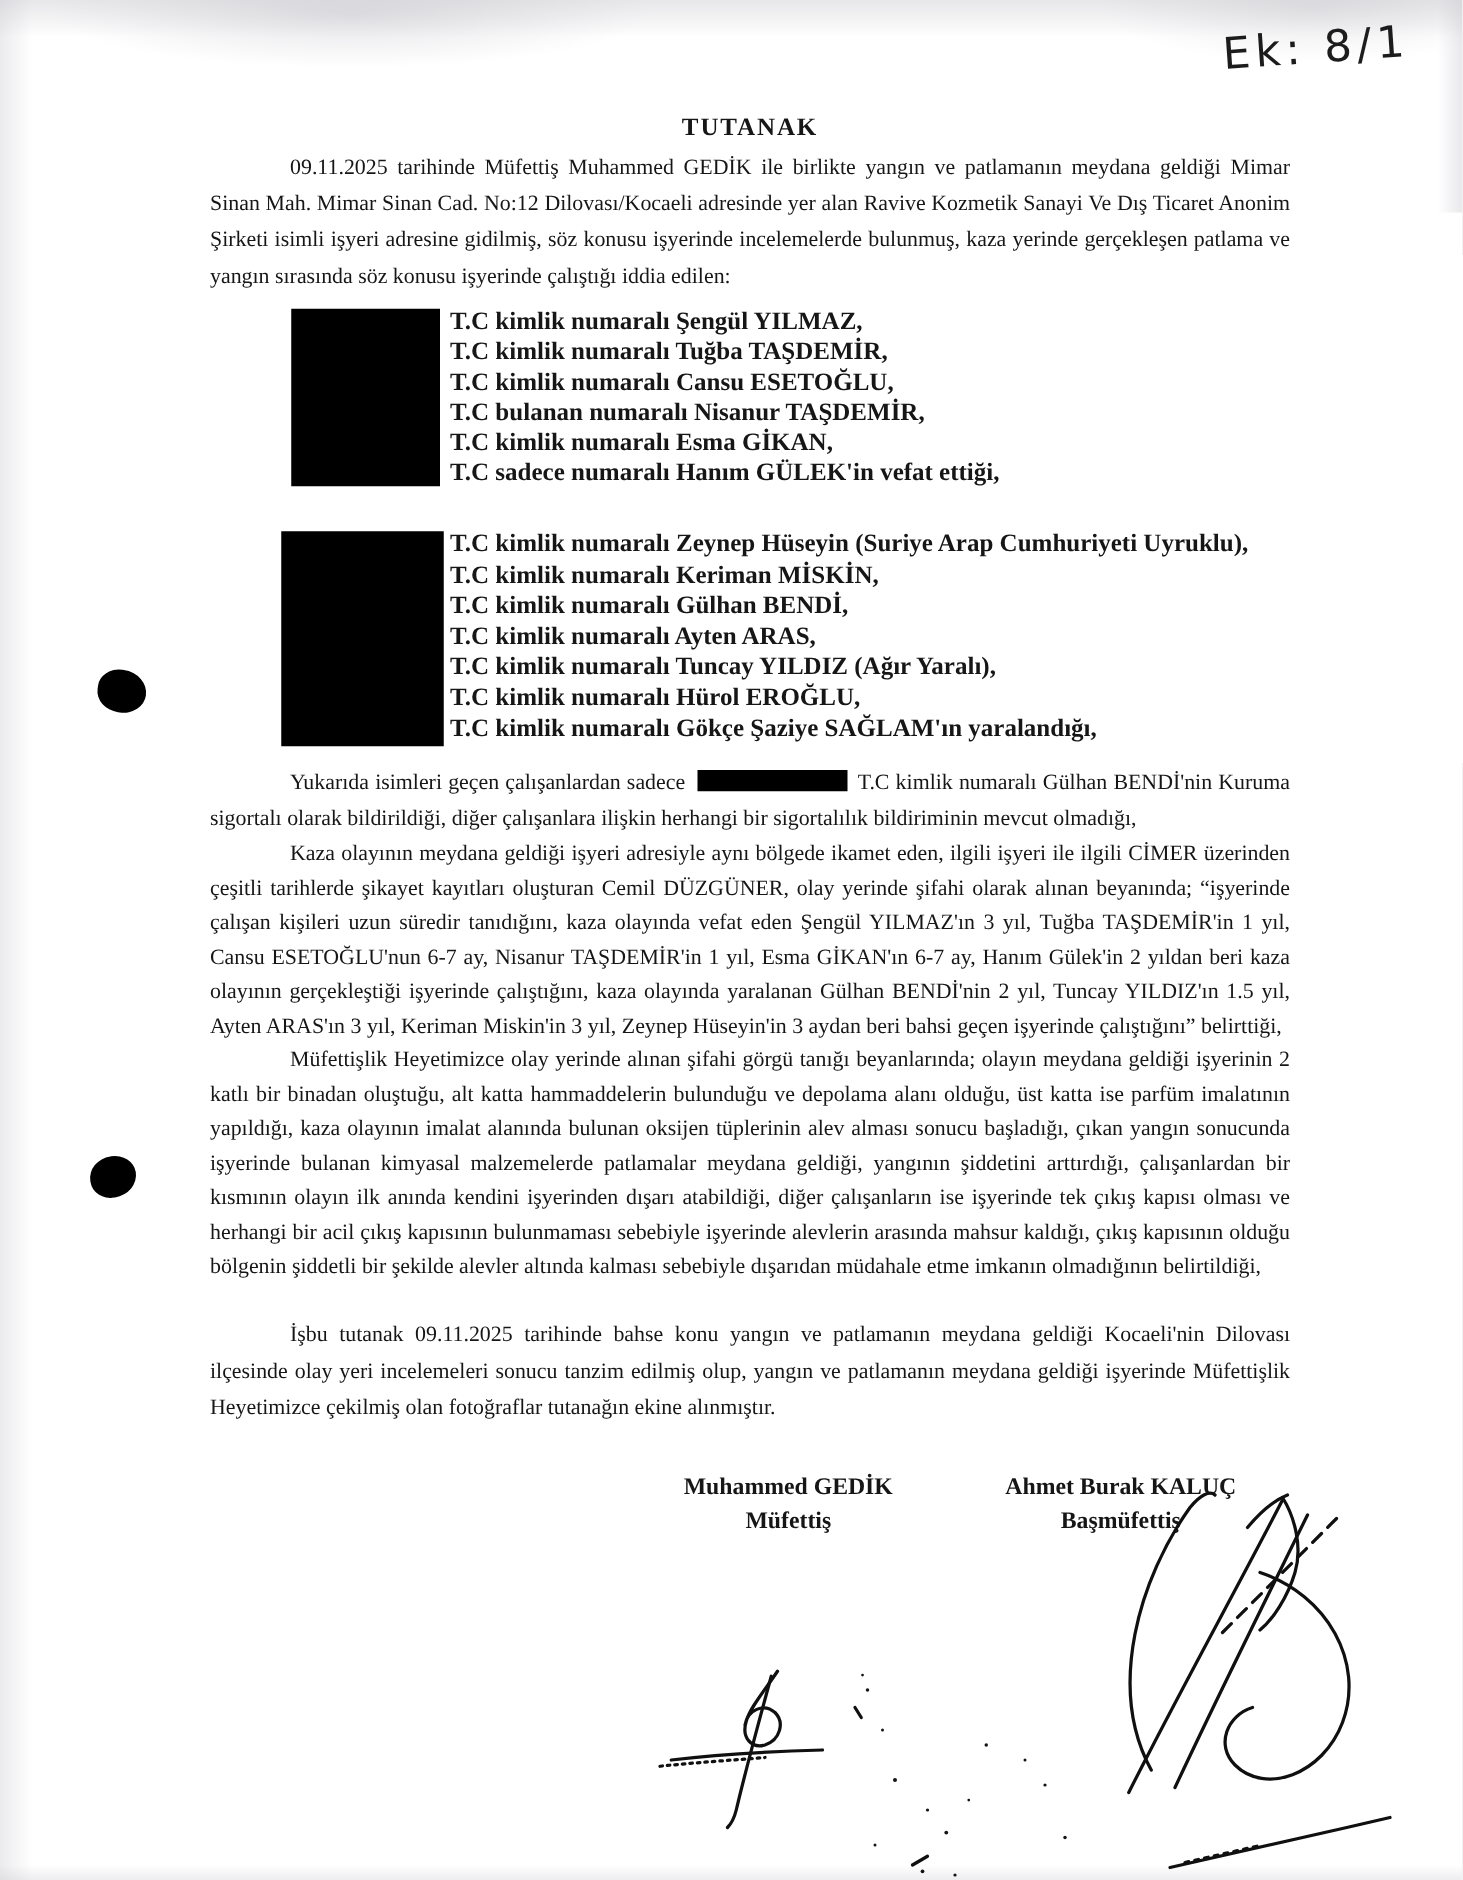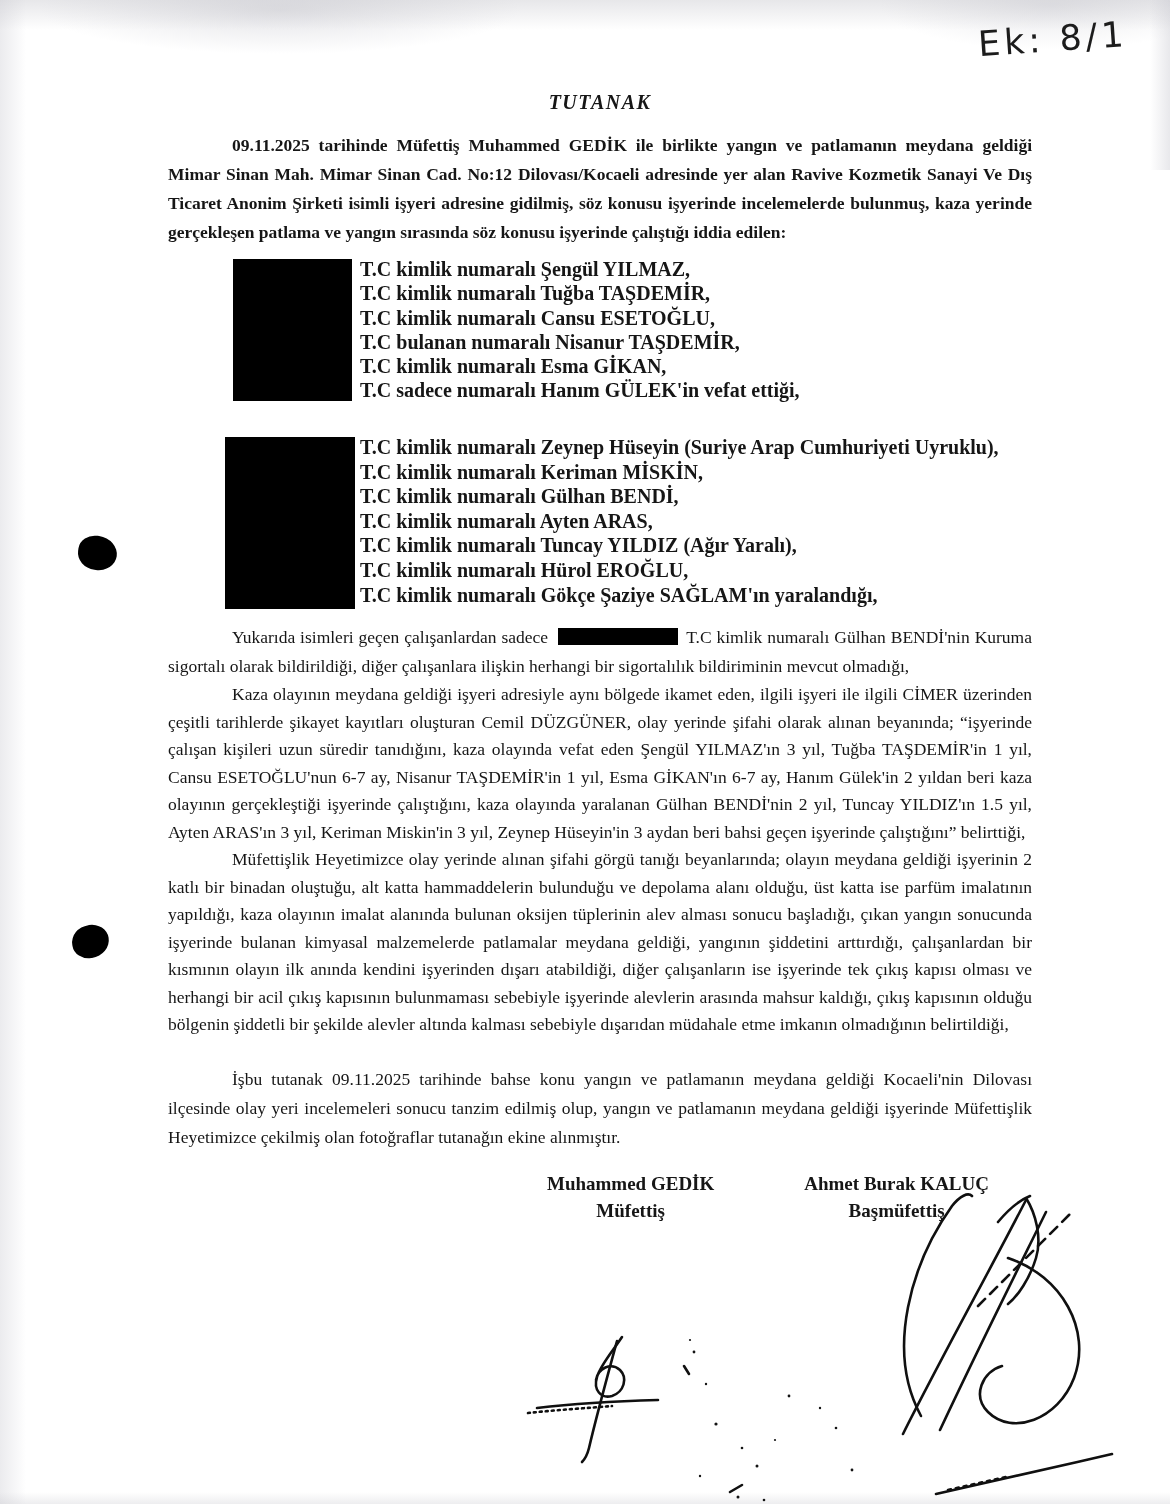--- a/index.html
+++ b/index.html
@@ -31,41 +31,41 @@
 
   
   .hole { position:absolute; background:#000; }
   .hole-1 { left:78px; top:536px; width:39px; height:34px; border-radius:46% 54% 50% 50%; transform:rotate(8deg); }
   .hole-2 { left:72px; top:925px; width:37px; height:33px; border-radius:52% 48% 54% 46%; transform:rotate(-9deg); }
 
   
   .doc { position:absolute; left:168px; top:0; width:864px;
     font-size:17.5px; line-height:29px; text-align:justify; }
   .doc-title { margin-top:88px; text-align:center; font-weight:bold;
-    font-size:20px; letter-spacing:1.5px; line-height:29px;font-style:italic; }
+    font-size:20px; letter-spacing:1.5px; line-height:29px; }
   p { margin:0; }
-  .p-intro { margin-top:14px; text-indent:64px;font-weight:bold; }
+  .p-intro { margin-top:2px; text-indent:64px; }
 
   .list-block { position:relative; text-align:left; font-size:20px; line-height:24.3px;font-weight:bold; }
   .list-block .lines { padding-left:192px; }
   .redaction { position:absolute; background:#000; }
   .list-1 { margin-top:10px; height:146px; }
   .list-1 .redaction { left:65px; top:2px; width:119px; height:142px; }
   .list-2 { margin-top:32px; height:174px; line-height:24.6px; }
   .list-2 .redaction { left:57px; top:2px; width:130px; height:172px; }
 
   .p-insurance { margin-top:14px; text-indent:64px; line-height:29px; }
   .redaction-inline { display:inline-block; width:120px; height:17px; background:#000;
     vertical-align:-2px; margin-left:10px; margin-right:8px; }
   .p-witness { line-height:27.5px; text-indent:64px; }
   .p-findings { line-height:27.5px; text-indent:64px; }
   .p-conclusion { text-indent:64px; line-height:27.5px; }
   .p-closing { margin-top:26px; text-indent:64px; line-height:29px; }
 
-  .sig-row { display:flex; margin-top:18px; text-align:center;
+  .sig-row { display:flex; margin-top:36px; text-align:center;
     font-weight:bold; font-size:19px; line-height:27px; }
   .sig-col-1 { margin-left:332px; width:275px; }
   .sig-col-2 { width:285px; }
 
   .overlay-svg { position:absolute; left:0; top:0; width:1170px; height:1504px; pointer-events:none; }
   .overlay-svg path { fill:none; stroke:#101010; stroke-width:2.6; stroke-linecap:round; }
   .overlay-svg circle { fill:#141414; stroke:none; }
 </style>
 </head>
 <body>

